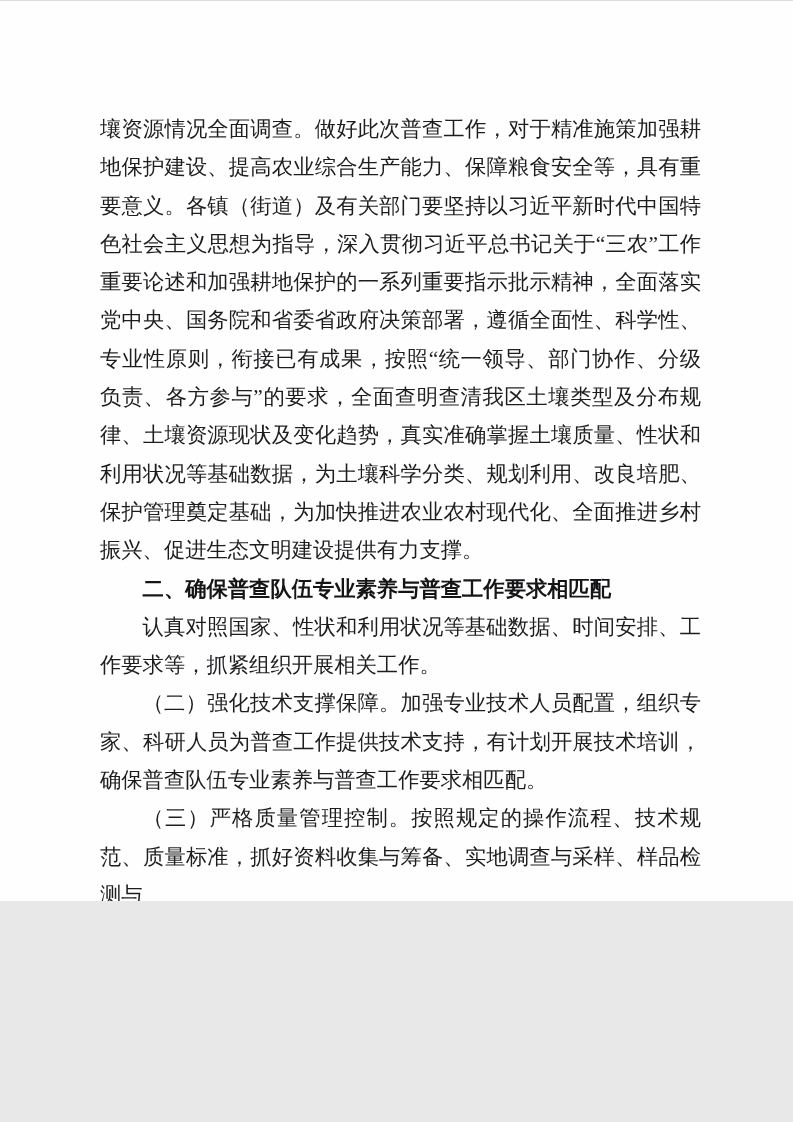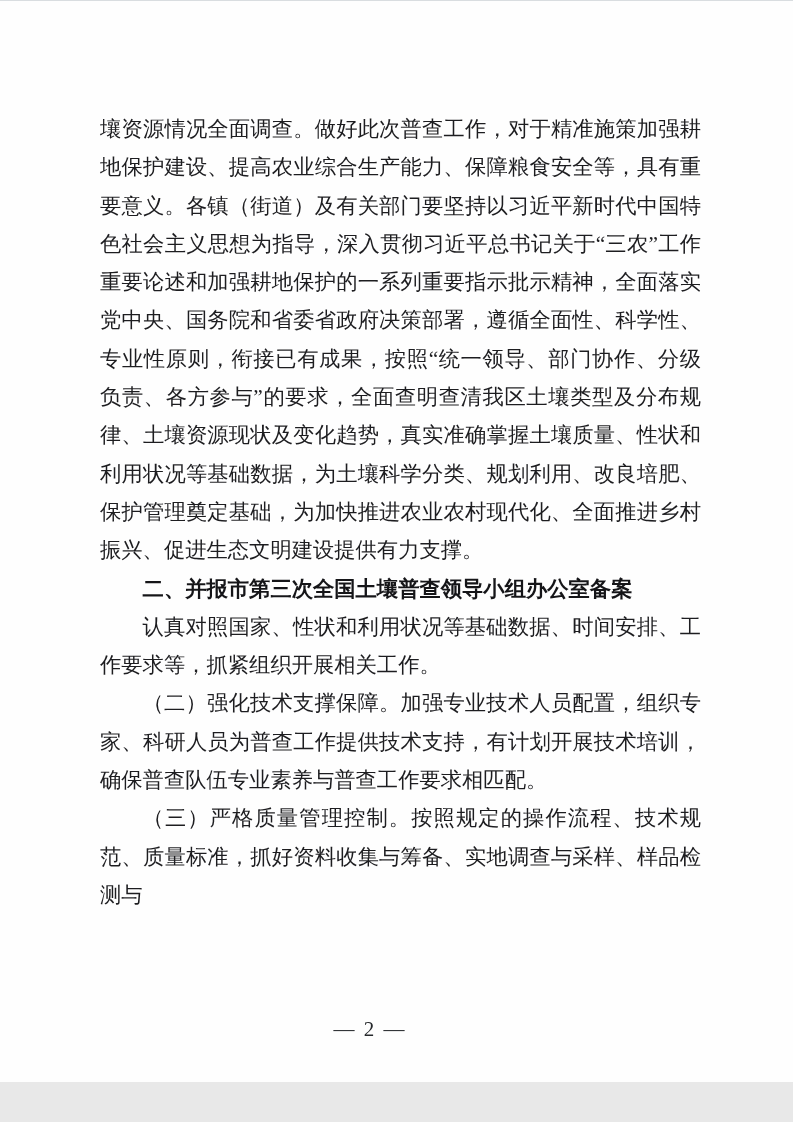--- a/index.html
+++ b/index.html
@@ -3,21 +3,21 @@
 <meta charset="utf-8">
 <style>
   html, body {
     margin: 0;
     padding: 0;
     background: #e8e8e8;
   }
   .page {
     position: relative;
     width: 793px;
-    height: 1082px;
+    height: 901px;
     margin: 0 auto;
     background: #fefefe;
     border-top: 1px solid #d9dde0;
     overflow: hidden;
     box-sizing: border-box;
   }
   .content {
     position: absolute;
     left: 100px;
     top: 109px;
@@ -56,19 +56,19 @@
     color: #26292c;
     letter-spacing: 2px;
   }
 </style>
 </head>
 <body>
 
 <div class="page">
   <div class="content">
     <p class="para-continuation">壤资源情况全面调查。做好此次普查工作，对于精准施策加强耕地保护建设、提高农业综合生产能力、保障粮食安全等，具有重要意义。各镇（街道）及有关部门要坚持以习近平新时代中国特色社会主义思想为指导，深入贯彻习近平总书记关于“三农”工作重要论述和加强耕地保护的一系列重要指示批示精神，全面落实党中央、国务院和省委省政府决策部署，遵循全面性、科学性、专业性原则，衔接已有成果，按照“统一领导、部门协作、分级负责、各方参与”的要求，全面查明查清我区土壤类型及分布规律、土壤资源现状及变化趋势，真实准确掌握土壤质量、性状和利用状况等基础数据，为土壤科学分类、规划利用、改良培肥、保护管理奠定基础，为加快推进农业农村现代化、全面推进乡村振兴、促进生态文明建设提供有力支撑。</p>
-    <h2 class="section-heading">二、并报市第三次全国土壤普查领导小组办公室备案</h2>
+    <h2 class="section-heading">二、确保普查队伍专业素养与普查工作要求相匹配</h2>
     <p class="para-indent">认真对照国家、性状和利用状况等基础数据、时间安排、工作要求等，抓紧组织开展相关工作。</p>
     <p class="para-indent">（二）强化技术支撑保障。加强专业技术人员配置，组织专家、科研人员为普查工作提供技术支持，有计划开展技术培训，确保普查队伍专业素养与普查工作要求相匹配。</p>
     <p class="para-indent">（三）严格质量管理控制。按照规定的操作流程、技术规范、质量标准，抓好资料收集与筹备、实地调查与采样、样品检测与</p>
   </div>
   <div class="footer">— 2 —</div>
 </div>
 
 </body></html>

